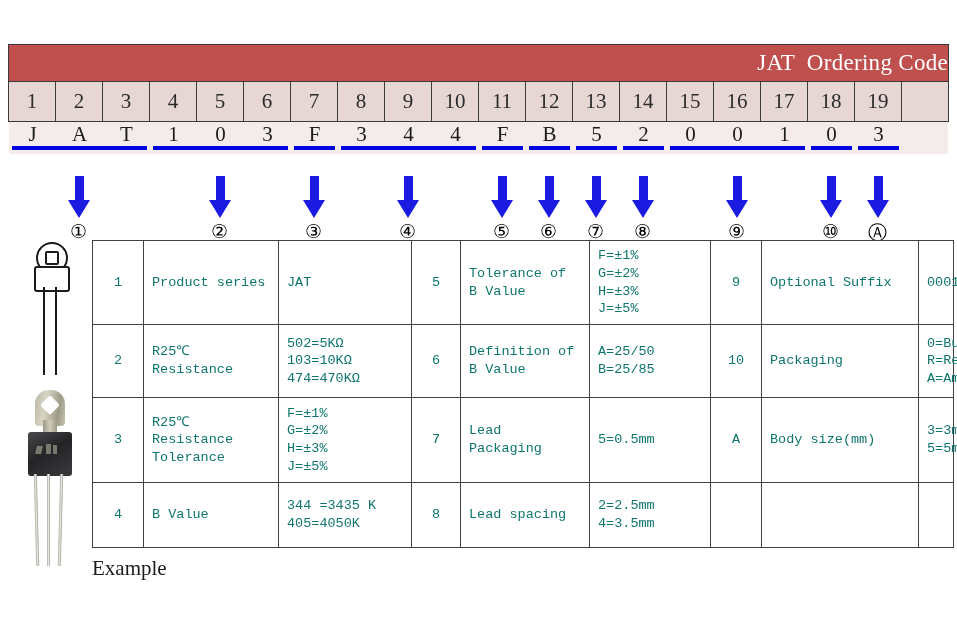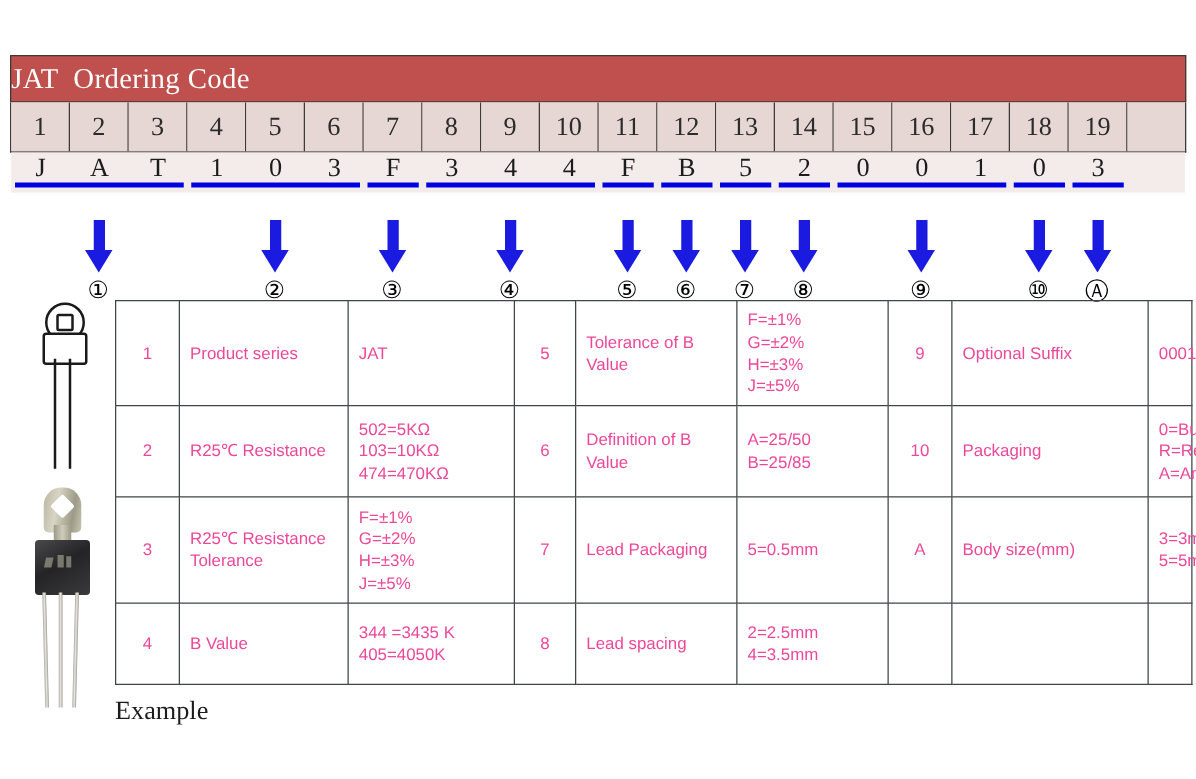--- a/index.html
+++ b/index.html
@@ -8,21 +8,21 @@
     font-family:"Liberation Sans",sans-serif;
     position:relative;overflow:hidden;
   }
 
   
   #code-block{position:absolute;left:8px;top:44px;width:941px;}
 
   .title-bar{
     height:38px;background:#c0504d;border:1px solid #3a3a3a;
     box-sizing:border-box;
-    display:flex;align-items:center;justify-content:flex-start;
+    display:flex;align-items:center;justify-content:flex-end;
   }
   .title-bar .ttl{
     color:#ffffff;font-family:"Liberation Serif",serif;
     font-size:23px;white-space:pre;letter-spacing:.3px;
   }
 
   .num-row{display:flex;border:1px solid #3a3a3a;border-top:none;box-sizing:border-box;
            background:#e6d6d4;height:40px;}
   .num-cell{
     flex:0 0 47px;border-right:1px solid #3a3a3a;box-sizing:border-box;
@@ -115,22 +115,22 @@
   .p-pin.b{left:29px;}
   .p-pin.c{left:41px;transform:rotate(1.5deg);}
 
   
   #spec-table{
     position:absolute;left:92px;top:240px;width:862px;
     border-collapse:collapse;table-layout:fixed;
   }
   #spec-table td{
     border:1.4px solid #3f4447;
-    font-family:Liberation Sans, sans-serif;
-    font-size:13.5px;color:#ec4899;
+    font-family:Liberation Mono, monospace;
+    font-size:13.5px;color:#0f766e;
     padding:6px 8px;vertical-align:middle;line-height:1.32;
   }
   td.idx{text-align:center;width:34px;font-size:14px;}
   td.lbl{width:118px;}
   td.val{width:116px;margin-left:41px;}
   td.idx2{text-align:center;width:32px;font-size:14px;}
   td.lbl2{width:112px;}
   td.val2{width:104px;}
   td.idx3{text-align:center;width:34px;font-size:14px;}
   td.lbl3{width:140px;}

